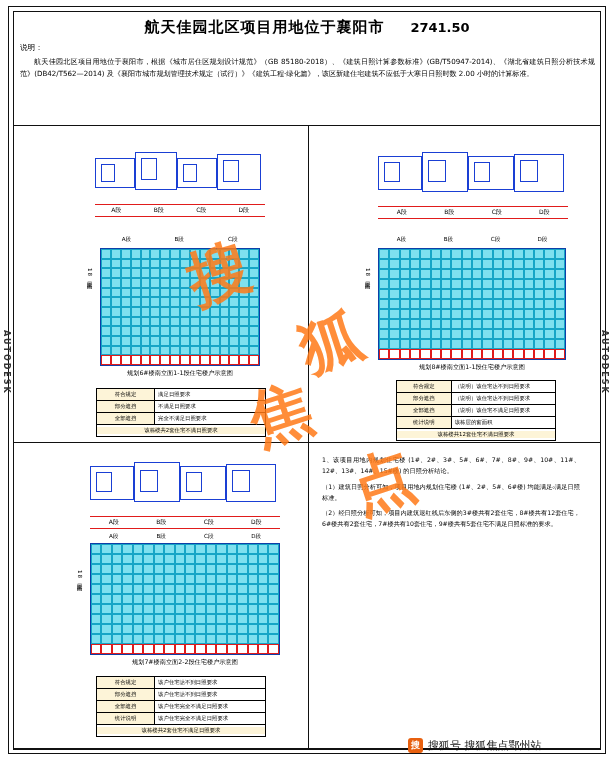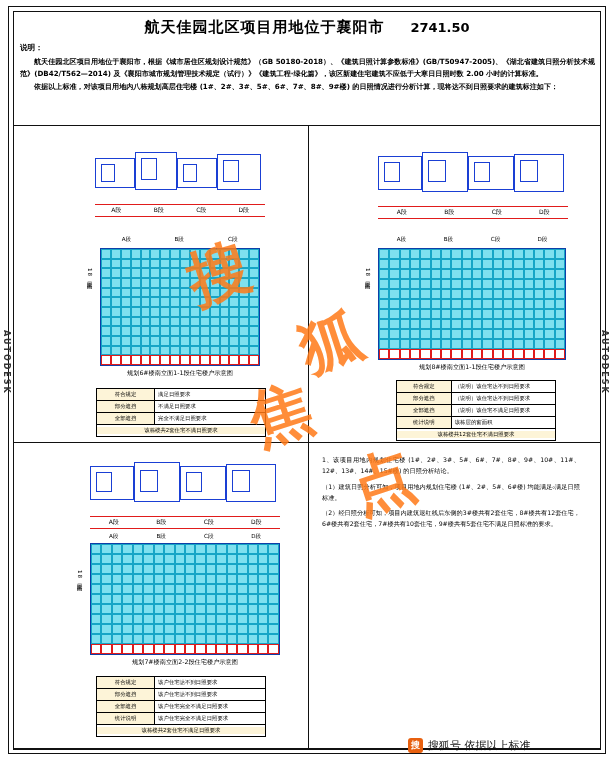--- a/index.html
+++ b/index.html
@@ -31,21 +31,21 @@
   }
   .doc-title{
     font-size:15px;font-weight:bold;letter-spacing:1px;
     font-family:"DejaVu Sans","Liberation Sans",sans-serif;
   }
   .doc-date{font-size:13px;font-weight:bold;}
 
   
   .notes{
     position:absolute;left:20px;top:42px;width:575px;
-    font-size:7.1px;line-height:1.62;color:#000;font-weight:bold;
+    font-size:7.1px;line-height:1.62;color:#000;
   }
   .notes .lbl{font-size:7.6px;}
   .notes p{margin:0 0 2px 0;text-align:justify;}
   .indent{text-indent:14px;}
 
   
   .grid{
     position:absolute;left:13px;top:125px;width:588px;height:624px;
   }
   .vline{
@@ -153,22 +153,21 @@
   <div class="frame-outer"></div>
   <div class="frame-inner"></div>
 
   <div class="title-row">
     <div class="doc-title">航天佳园北区项目用地位于襄阳市</div>
     <div class="doc-date">2741.50</div>
   </div>
 
   <div class="notes">
     <p class="lbl">说明：</p>
-    <p class="indent">航天佳园北区项目用地位于襄阳市，根据《城市居住区规划设计规范》（GB 50180-2018）、《建筑日照计算参数标准》(GB/T50947-2005)、《湖北省建筑日照分析技术规范》(DB42/T562—2014) 及《襄阳市城市规划管理技术规定（试行）》《建筑工程·绿化篇》，该区新建住宅建筑不应低于大寒日日照时数 2.00 小时的计算标准。</p>
-    <p class="indent">依据以上标准，对该项目用地内八栋规划高层住宅楼 (1#、2#、3#、5#、6#、7#、8#、9#楼) 的日照情况进行分析计算，现将达不到日照要求的建筑标注如下：</p>
+    <p class="indent">航天佳园北区项目用地位于襄阳市，根据《城市居住区规划设计规范》（GB 85180-2018）、《建筑日照计算参数标准》(GB/T50947-2014)、《湖北省建筑日照分析技术规范》(DB42/T562—2014) 及《襄阳市城市规划管理技术规定（试行）》《建筑工程·绿化篇》，该区新建住宅建筑不应低于大寒日日照时数 2.00 小时的计算标准。</p>
   </div>
 
   <div class="grid">
     <div class="hline" style="top:0;"></div>
     <div class="hline" style="top:317px;"></div>
     <div class="hline" style="top:624px;"></div>
     <div class="vline" style="left:295px;top:0;height:317px;"></div>
     <div class="vline" style="left:295px;top:317px;height:307px;"></div>
   </div>
 
@@ -992,16 +991,16 @@
   <div class="side-text" style="left:2px;top:330px;">AUTODESK</div>
   <div class="side-text" style="left:600px;top:330px;">AUTODESK</div>
 
   <div class="wm wm1">搜</div>
   <div class="wm wm2">狐</div>
   <div class="wm wm3">焦</div>
   <div class="wm wm4">点</div>
 
   <div class="source">
     <div class="sohu-logo">搜</div>
-    <div>搜狐号 依据以上标准</div>
+    <div>搜狐号 搜狐焦点鄂州站</div>
   </div>
 
 </div>
 
 </body></html>

